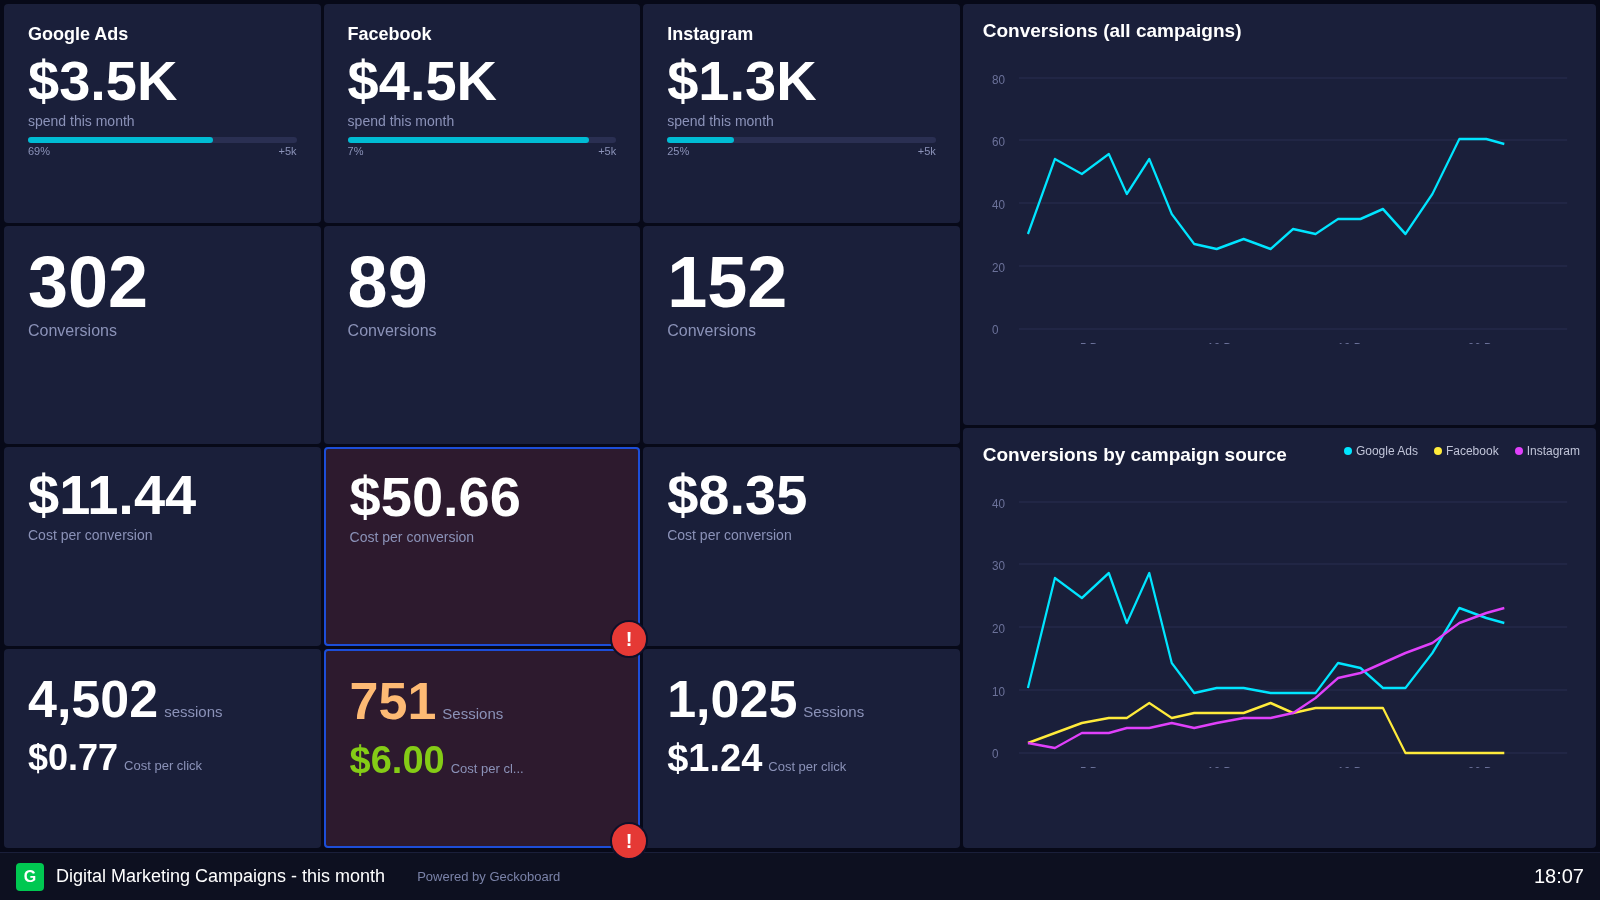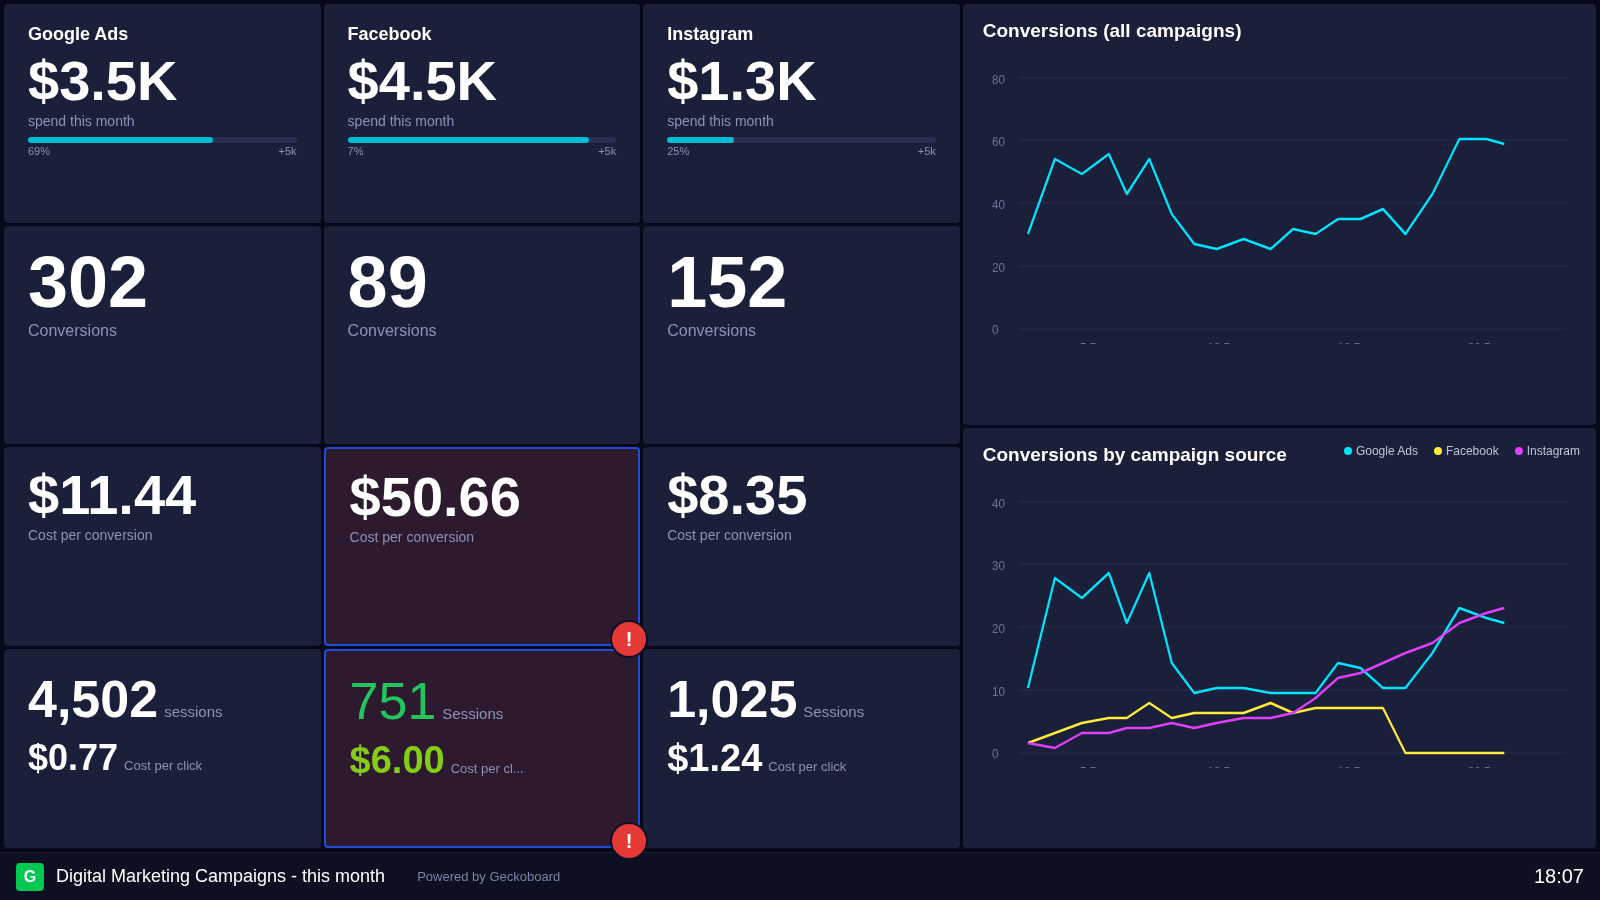--- a/index.html
+++ b/index.html
@@ -379,21 +379,21 @@
         <span style="font-size:15px; color:#8b92b8;">sessions</span>
       </div>
       <div style="display:flex; align-items:baseline; gap:6px;">
         <span style="font-size:36px; font-weight:700; color:#fff;">$0.77</span>
         <span style="font-size:13px; color:#8b92b8;">Cost per click</span>
       </div>
 
     </div>
     <div class="card highlighted-card" style="grid-area: 4 / 2; position: relative;">
       <div style="display:flex; align-items:baseline; gap:6px; margin-bottom:8px;">
-        <span style="font-size:52px; font-weight:400; color:#22c55e;">751</span>
+        <span style="font-size:52px; font-weight:700; color:#fdba74;">751</span>
         <span style="font-size:15px; color:#8b92b8;">Sessions</span>
       </div>
       <div style="display:flex; align-items:baseline; gap:6px;">
         <span style="font-size:38px; font-weight:700; color:#84cc16;">$6.00</span>
         <span style="font-size:13px; color:#8b92b8;">Cost per cl...</span>
       </div>
       <div class="alert-badge" style="bottom:-14px; right:-10px;">!</div>
     </div>
     <div class="card" style="grid-area: 4 / 3; position: relative;">
       <div style="display:flex; align-items:baseline; gap:6px; margin-bottom:8px;">

